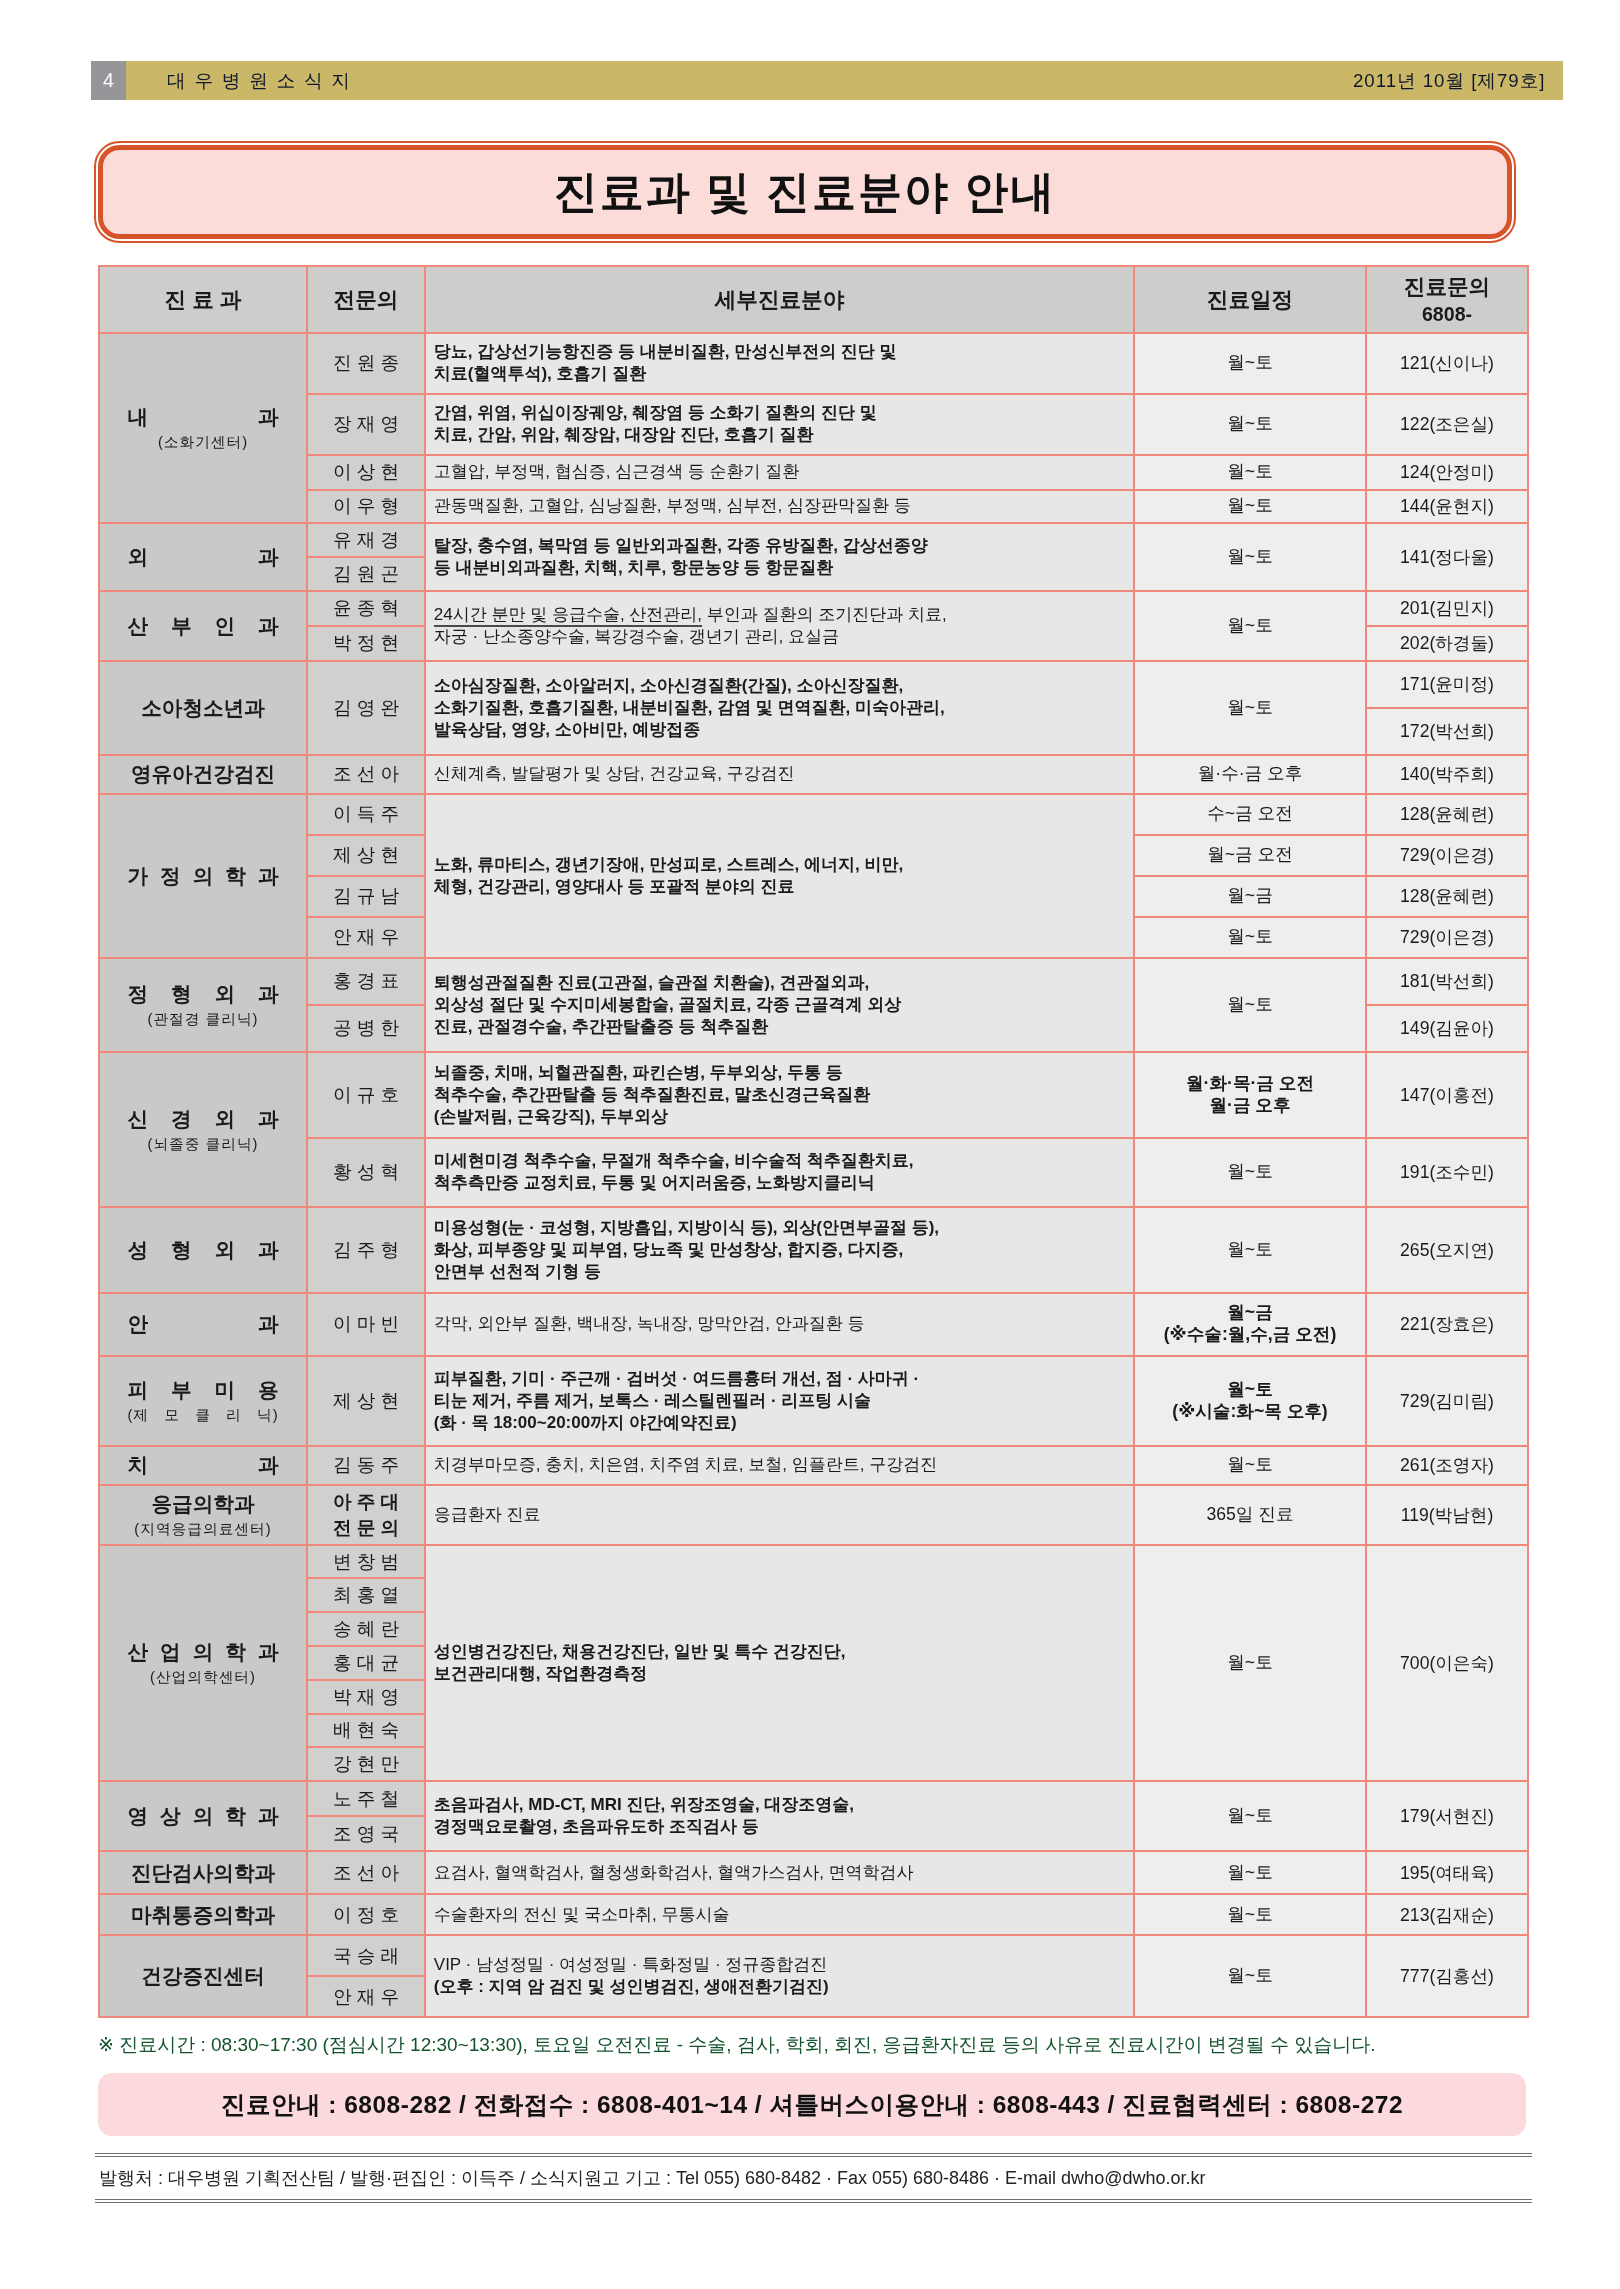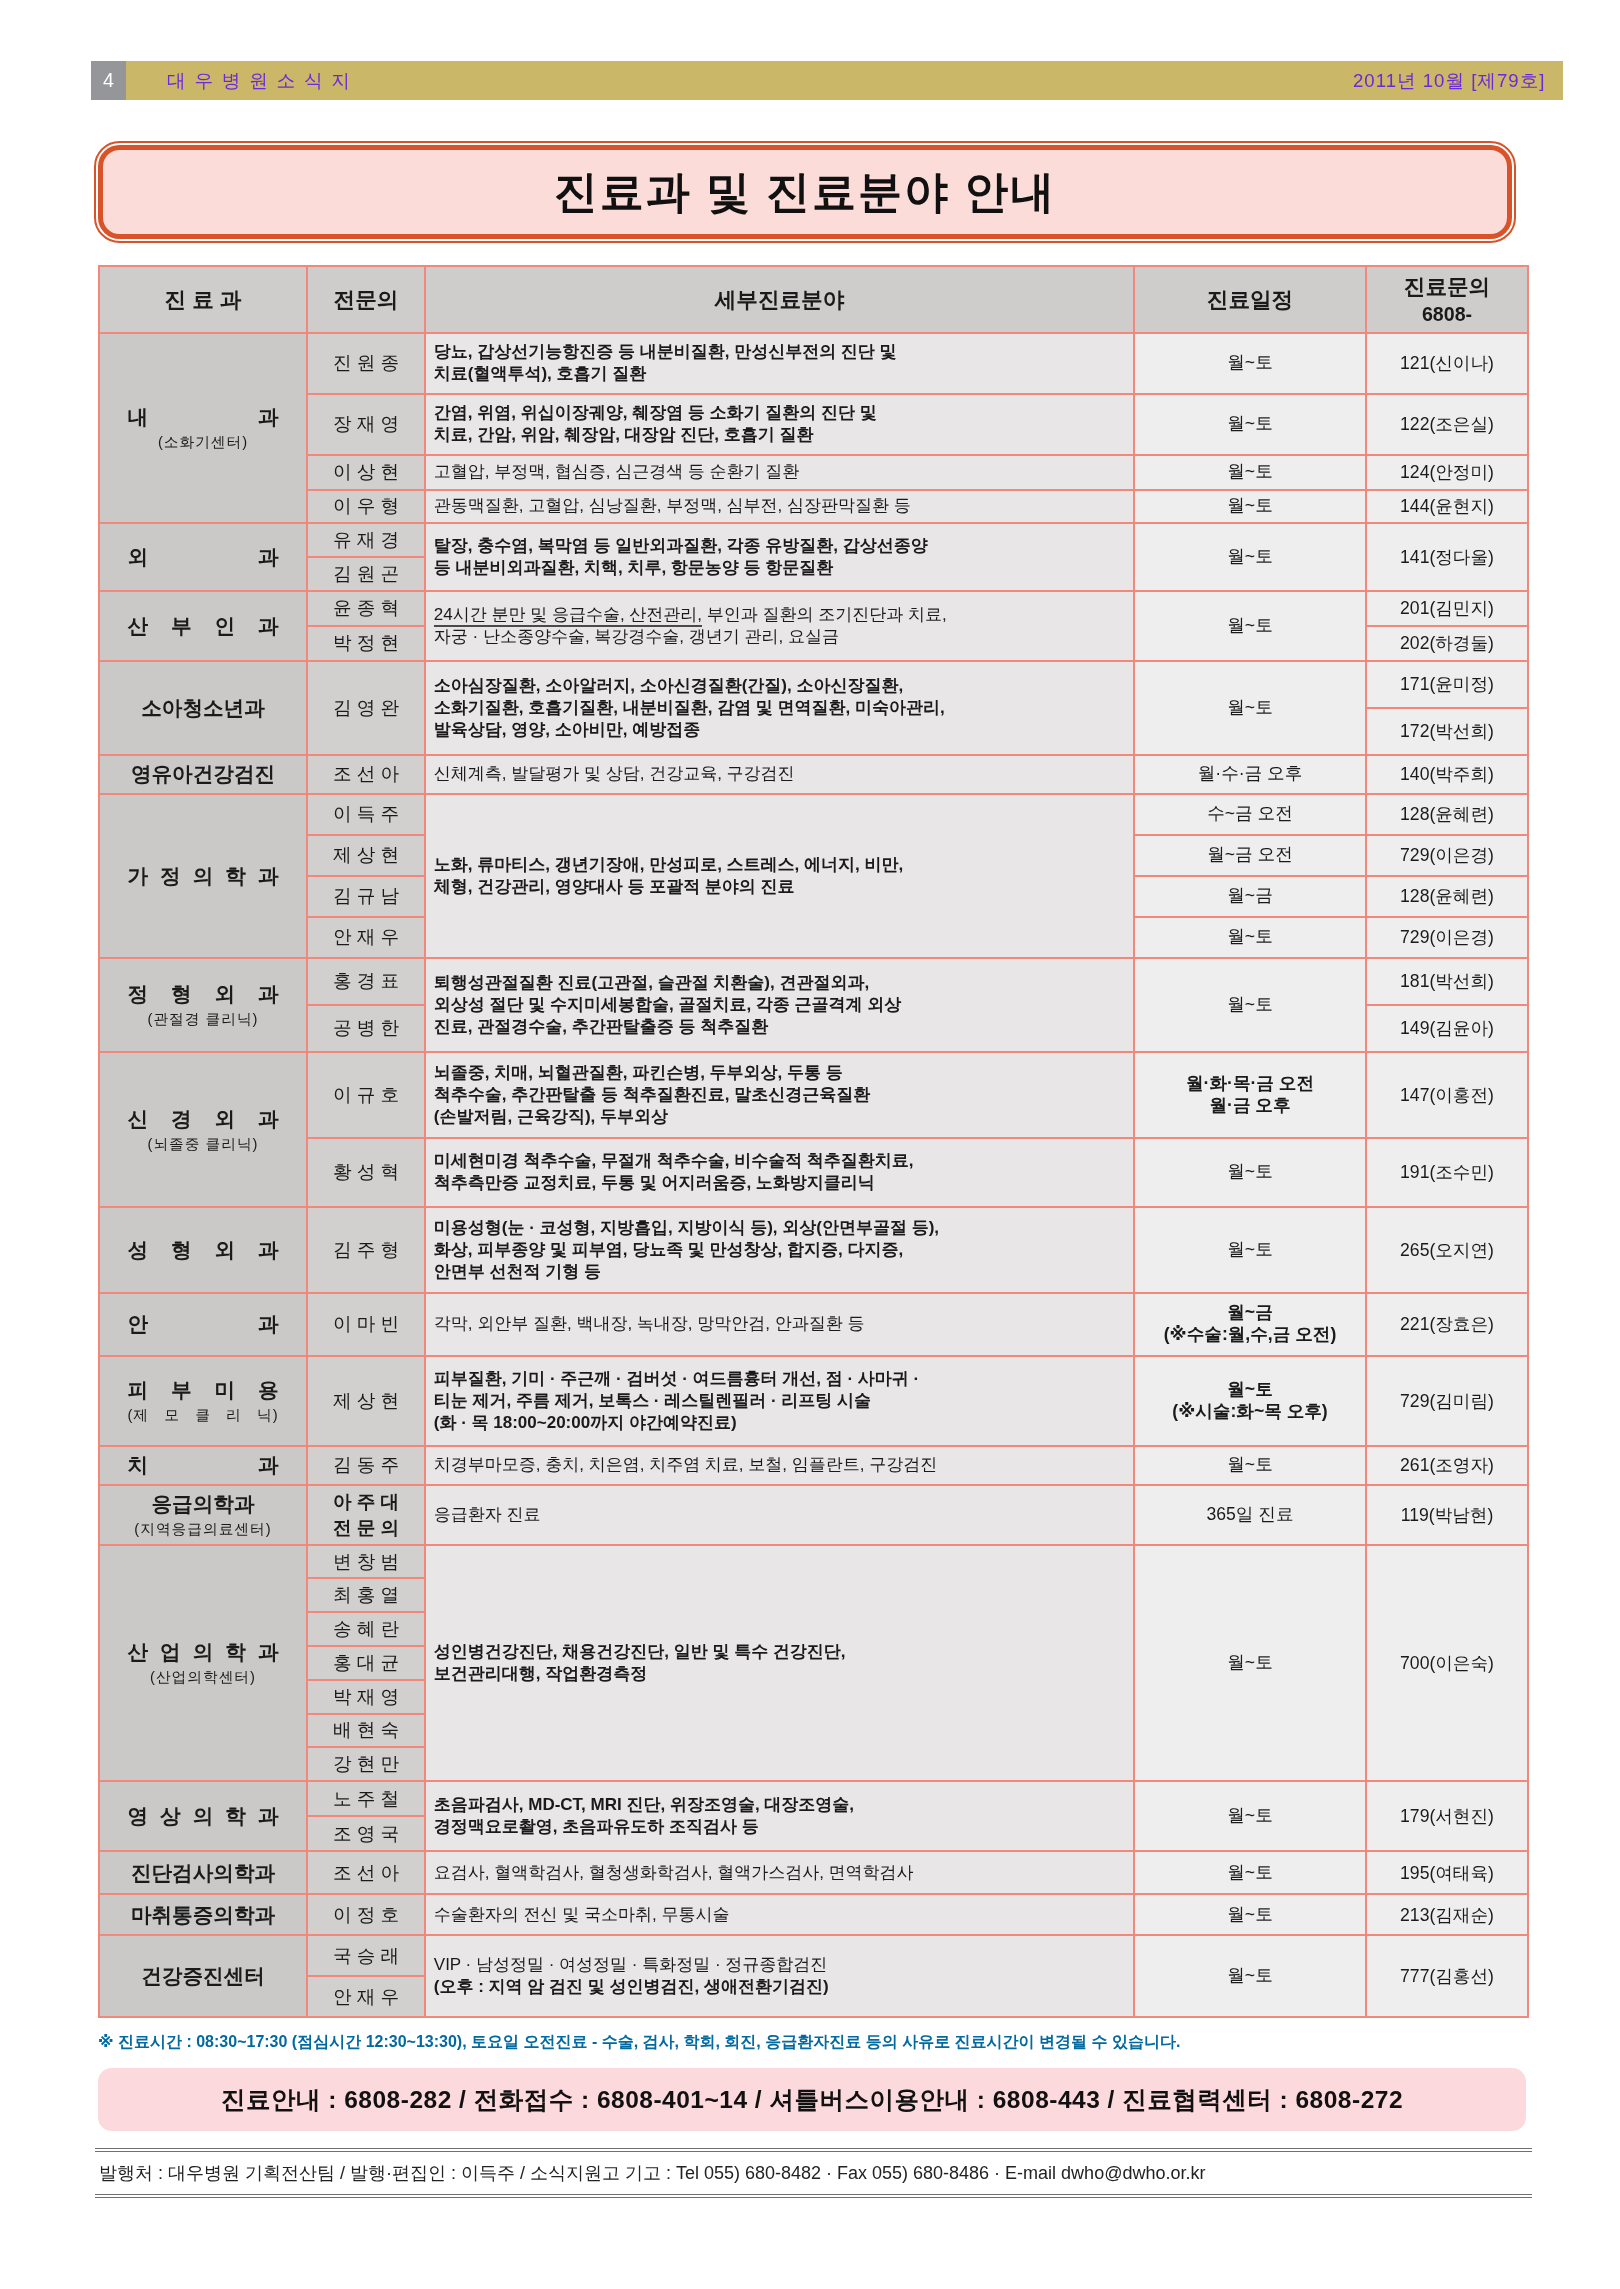--- a/index.html
+++ b/index.html
@@ -5,21 +5,21 @@
   html,body{margin:0;padding:0;}
   body{
     width:1620px;height:2290px;background:#ffffff;position:relative;
     font-family:"Liberation Sans","DejaVu Sans",sans-serif;color:#1a1a1a;
     -webkit-font-smoothing:antialiased;
   }
   
   .topbar{margin:61px 57px 0 91px;display:flex;height:39px;}
   .topbar .pagenum{width:35px;background:#95969a;color:#fff;font-size:19.6px;
     display:flex;align-items:center;justify-content:center;}
-  .topbar .goldbar{flex:1;background:#cbb768;color:#6d28d9;display:flex;
+  .topbar .goldbar{flex:1;background:#cbb768;color:#0f172a;display:flex;
     align-items:center;justify-content:space-between;padding:0 17.6px 0 41px;}
   .topbar .nl-title{font-size:18.6px;letter-spacing:8.8px;}
   .topbar .issue{font-size:18.6px;letter-spacing:1px;}
   
   .titlebox{
     width:1414px;margin:45px auto 0 98px;height:94px;background:#fbdcd9;
     border:5.9px solid #d8532a;border-radius:21.6px;outline:2px solid #d8532a;outline-offset:2px;
     display:flex;align-items:center;justify-content:center;box-sizing:border-box;
   }
   .titlebox h1{margin:0;font-size:44px;font-weight:bold;letter-spacing:2px;color:#111;}
@@ -41,21 +41,21 @@
   .dsub{font-size:14.7px;font-weight:normal;display:block;margin-top:2px;letter-spacing:1px;}
   .uline{border-bottom:2px solid #4a4a4a;padding-bottom:1px;}
   .bold{font-weight:bold;}
   .detline{display:block;}
   
   tr.h68{height:67px} tr.h62{height:61px} tr.h36{height:35px} tr.h34{height:33px}
   tr.h48{height:47px} tr.h40{height:39px} tr.h42{height:41px} tr.h88{height:86px}
   tr.h70{height:69px} tr.h64{height:63px} tr.h92{height:90px} tr.h60{height:59px}
   tr.h32{height:31px} tr.h44{height:43px}
   
-  .footnote{width:1428px;margin:13.7px 0 0 98px;font-size:16px;font-weight:bold;color:#0369a1;}
+  .footnote{width:1428px;margin:13.7px 0 0 98px;font-size:19px;font-weight:normal;color:#14532d;}
   .banner{width:1428px;margin:15.7px 0 0 98px;background:#fcd9dc;border-radius:13.7px;
     text-align:center;padding:14.7px 0;box-sizing:border-box;}
   .banner span{font-size:24.5px;font-weight:bold;letter-spacing:0.5px;color:#111;margin-top:31px;}
   .pubfooter{width:1433px;margin:17.6px 0 0 95px;border-top:4.9px double #6f6f6f;
     border-bottom:4.9px double #6f6f6f;padding:8.8px 0 8.8px 3.9px;font-size:18px;color:#222;}
 </style>
 </head>
 <body>
 
 <div class="topbar">

